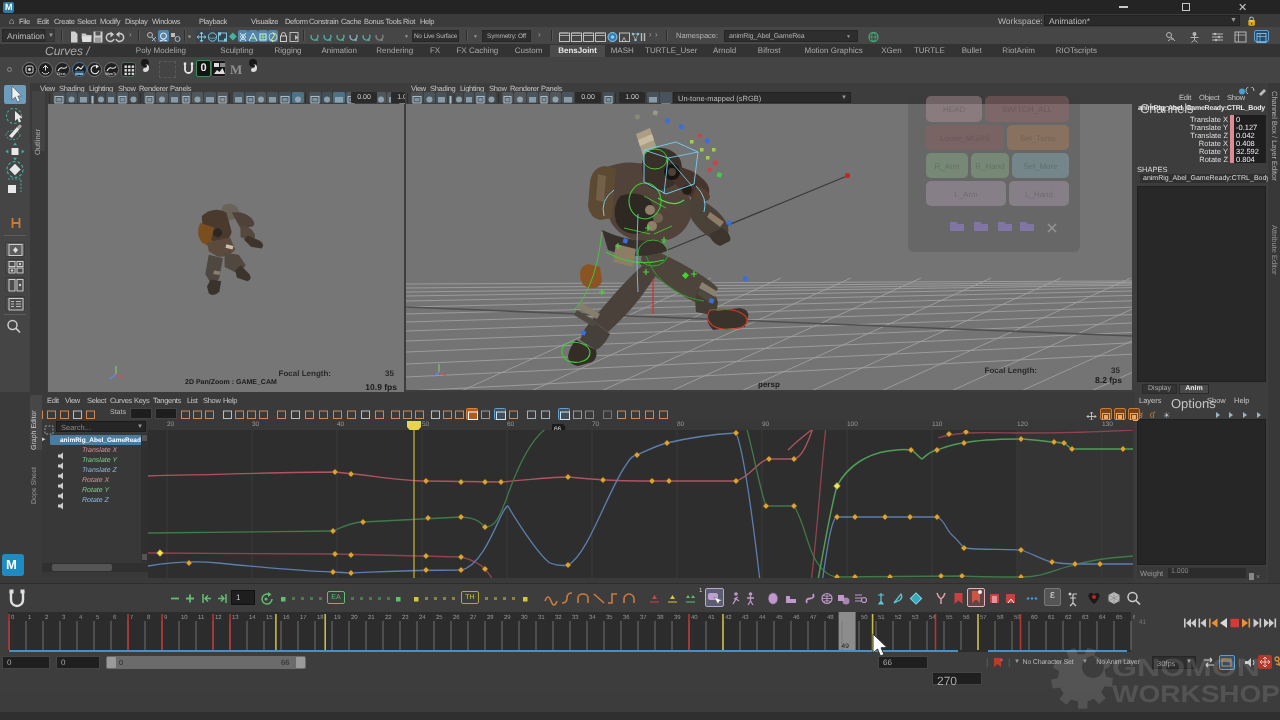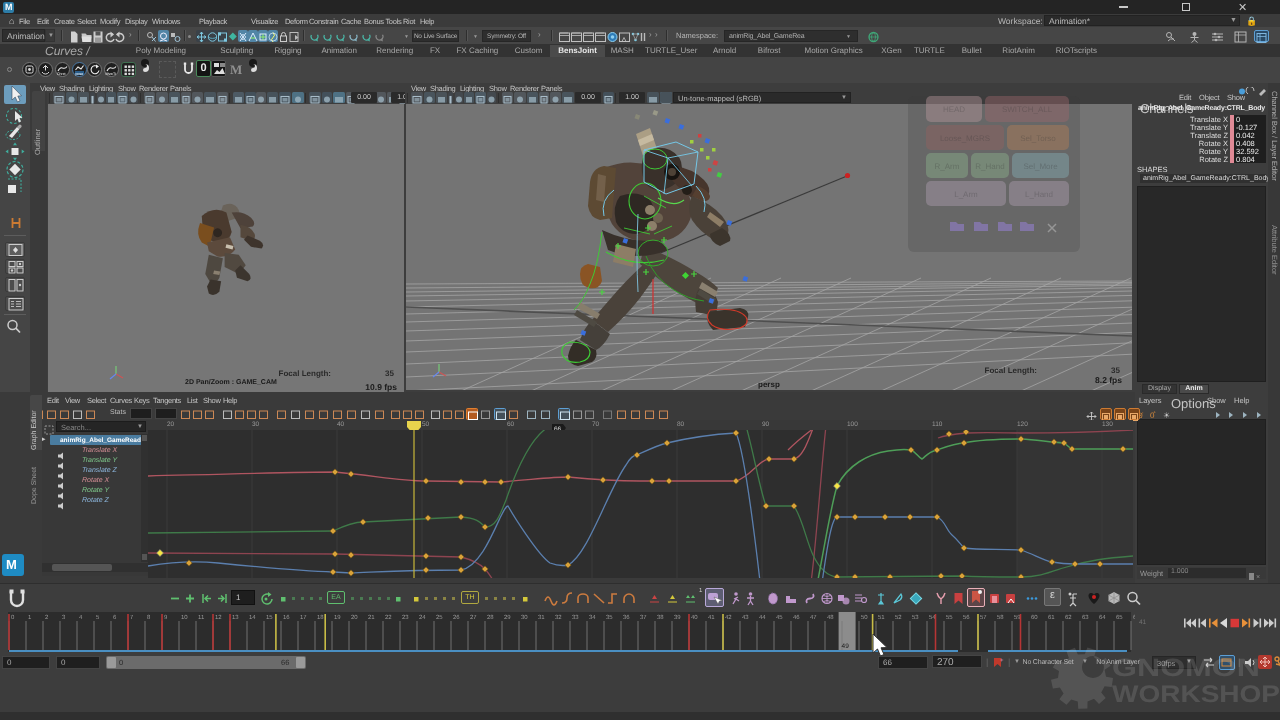--- a/index.html
+++ b/index.html
@@ -1533,21 +1533,21 @@
 
 <div class="abs" style="left:0;top:654px;width:1280px;height:20px;background:#3d3d3d;" id="rangerow">
       <div class="abs" style="left: 2px; top: 2px; width: 48px; height: 13px; background: rgb(31, 31, 31); border: 1px solid rgb(68, 68, 68); color: rgb(170, 170, 170); font-size: 8px; padding: 1px 0px 0px 4px;">0</div>
       <div class="abs" style="left: 56px; top: 2px; width: 44px; height: 13px; background: rgb(31, 31, 31); border: 1px solid rgb(68, 68, 68); color: rgb(170, 170, 170); font-size: 8px; padding: 1px 0px 0px 4px;">0</div>
       <div class="abs" style="left: 106px; top: 2px; width: 200px; height: 13px; background: rgb(107, 107, 107); border-radius: 2px;"></div>
       <div class="abs" style="left: 107px; top: 3px; width: 9px; height: 11px; background: rgb(154, 154, 154); border-radius: 1px;"></div>
       <div class="abs" style="left: 296px; top: 3px; width: 9px; height: 11px; background: rgb(154, 154, 154); border-radius: 1px;"></div>
       <div class="abs" style="left: 119px; top: 4px; color: rgb(42, 42, 42); font-size: 7.5px;">0</div>
       <div class="abs" style="left: 281px; top: 4px; color: rgb(42, 42, 42); font-size: 7.5px;">66</div>
       <div class="abs" style="left: 878px; top: 2px; width: 50px; height: 13px; background: rgb(31, 31, 31); border: 1px solid rgb(68, 68, 68); color: rgb(170, 170, 170); font-size: 8px; padding: 1px 0px 0px 4px;">66</div>
-      <div class="abs" style="left: 932px; top: 1px; width: 50px; height: 13px; background: rgb(31, 31, 31); border: 1px solid rgb(68, 68, 68); color: rgb(170, 170, 170); font-size: 10px; padding: 1px 0px 0px 4px;">270</div>
+      <div class="abs" style="left: 932px; top: 18px; width: 50px; height: 13px; background: rgb(31, 31, 31); border: 1px solid rgb(68, 68, 68); color: rgb(170, 170, 170); font-size: 12px; padding: 1px 0px 0px 4px;">270</div>
       <div class="abs" style="left: 986px; top: 3px; color: rgb(102, 102, 102); font-size: 9px;">|</div>
       <div class="abs" style="left: 992px; top: 2px; width: 13px; height: 13px;"><svg width="13" height="13">
           <path d="M2,2 h7 v9 l-3.5,-3 l-3.5,3Z" fill="#c0392b"></path>
           <text x="8" y="6" fill="#e8a" font-size="6">+</text>
         </svg></div>
       <div class="abs" style="left: 1008px; top: 3px; color: rgb(102, 102, 102); font-size: 9px;">|</div>
       <div class="abs" style="left: 1014px; top: 5px; color: rgb(153, 153, 153); font-size: 6px;">▼</div>
       <div class="abs" style="left: 1020px; top: 2px; width: 56px; height: 13px; color: rgb(181, 181, 181); font-size: 7px; padding-top: 3px; text-align: center; letter-spacing: -0.2px;">No Character Set</div>
       <div class="abs" style="left: 1082px; top: 5px; color: rgb(153, 153, 153); font-size: 6px;">▼</div>
       <div class="abs" style="left: 1092px; top: 2px; width: 52px; height: 13px; color: rgb(181, 181, 181); font-size: 7px; padding-top: 3px; text-align: center; letter-spacing: -0.2px;">No Anim Layer</div>

